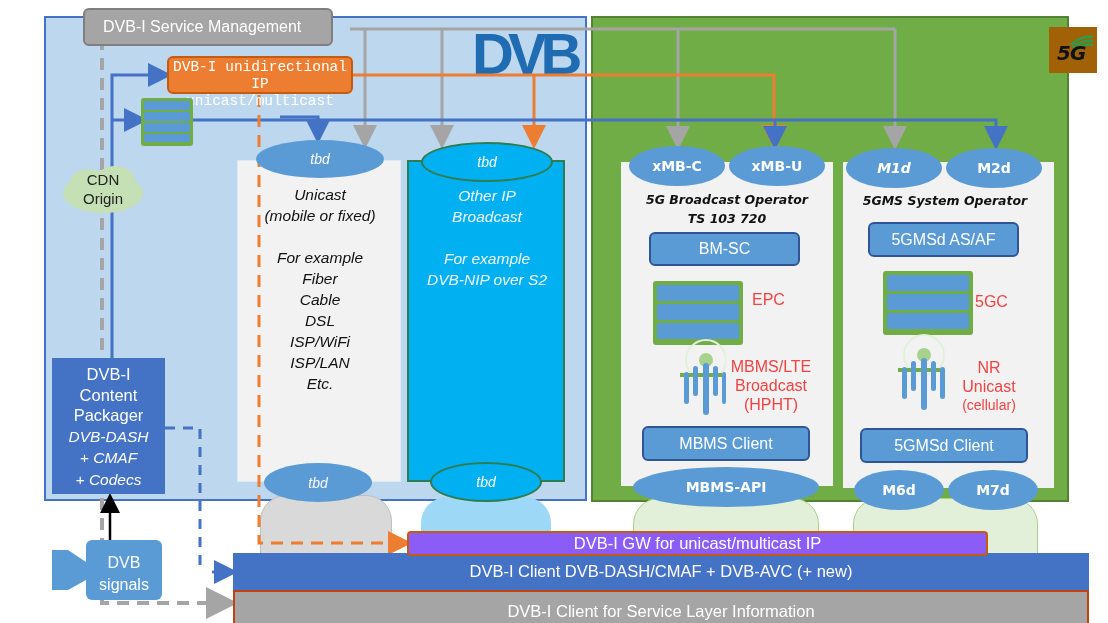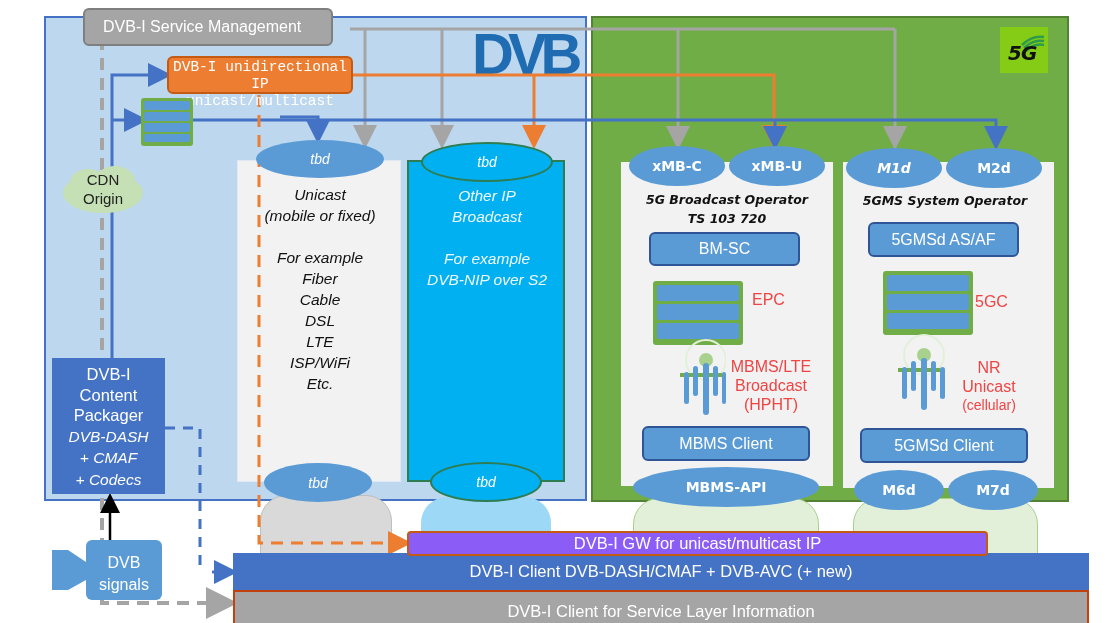--- a/index.html
+++ b/index.html
@@ -3,21 +3,21 @@
 <meta charset="utf-8">
 <style>
   html,body{margin:0;padding:0;background:#ffffff;}
   body{width:1108px;height:623px;position:relative;overflow:hidden;font-family:"Liberation Sans",sans-serif;}
   .abs{position:absolute;box-sizing:border-box;}
   .dvb-area{left:44px;top:16px;width:543px;height:485px;background:#bdd7ee;border:2px solid #4472c4;}
   .g5-area{left:591px;top:16px;width:478px;height:486px;background:#70ad47;border:2px solid #548235;}
   .svc-mgmt{left:83px;top:8px;width:250px;height:38px;background:#a5a5a5;border:2px solid #7f7f7f;border-radius:6px;color:#fff;font-size:16px;display:flex;align-items:center;padding-left:18px;}
   .uni-ip{left:167px;top:56px;width:186px;height:38px;background:#ed7d31;border:2px solid #c55a11;border-radius:6px;color:#fff;font-size:14.5px;text-align:center;line-height:17px;padding-top:1px;font-family:Liberation Mono, monospace;}
   .dvb-logo{left:472px;top:28px;width:112px;height:52px;color:#1f6cb3;font-weight:bold;font-size:58px;letter-spacing:-6px;line-height:52px;font-family:"Liberation Sans",sans-serif;}
-  .logo5g{left:1000px;top:27px;width:48px;height:46px;background:#84cc16;}
+  .logo5g{left:1049px;top:27px;width:48px;height:46px;background:#a16207;}
   .cdn{left:60px;top:163px;width:86px;height:54px;}
   .cdn-text{left:60px;top:170px;width:86px;text-align:center;font-size:15px;color:#222;line-height:19px;}
   .col-uni{left:237px;top:160px;width:164px;height:322px;background:#f2f2f2;border:1px solid #dfe9f4;}
   .col-oip{left:407px;top:160px;width:158px;height:322px;background:#00b0f0;border:2px solid #2e7d52;}
   .ellipse{border-radius:50%;color:#fff;display:flex;align-items:center;justify-content:center;}
   .e-blue{background:#5b9bd5;}
   .e-cyan{background:#00b0f0;border:2px solid #2e7d52;}
   .tbd{font-style:italic;font-size:14px;}
   .col-text{text-align:center;font-style:italic;font-size:15.5px;line-height:21px;}
   .op-box{background:#f2f2f2;}
@@ -146,22 +146,22 @@
     <span>tbd</span>
   </div>
 <div class="abs col-text" style="left:240px;top:184px;width:160px;color:#111;">
   <div>Unicast</div>
   <div>(mobile or fixed)</div>
   <div style="height:21px"></div>
   <div>For example</div>
   <div>Fiber</div>
   <div>Cable</div>
   <div>DSL</div>
-  <div>LTE</div>
   <div>ISP/WiFi</div>
+  <div>ISP/LAN</div>
   <div>Etc.</div>
 </div>
 <div class="abs ellipse e-blue tbd" style="left:264px;top:463px;width:108px;height:39px;">
     <span>tbd</span>
   </div>
 
 <div class="abs ellipse e-cyan tbd" style="left:421px;top:142px;width:132px;height:40px;">
     <span>tbd</span>
   </div>
 <div class="abs col-text" style="left:410px;top:185px;width:154px;color:#f0f8ff;">

